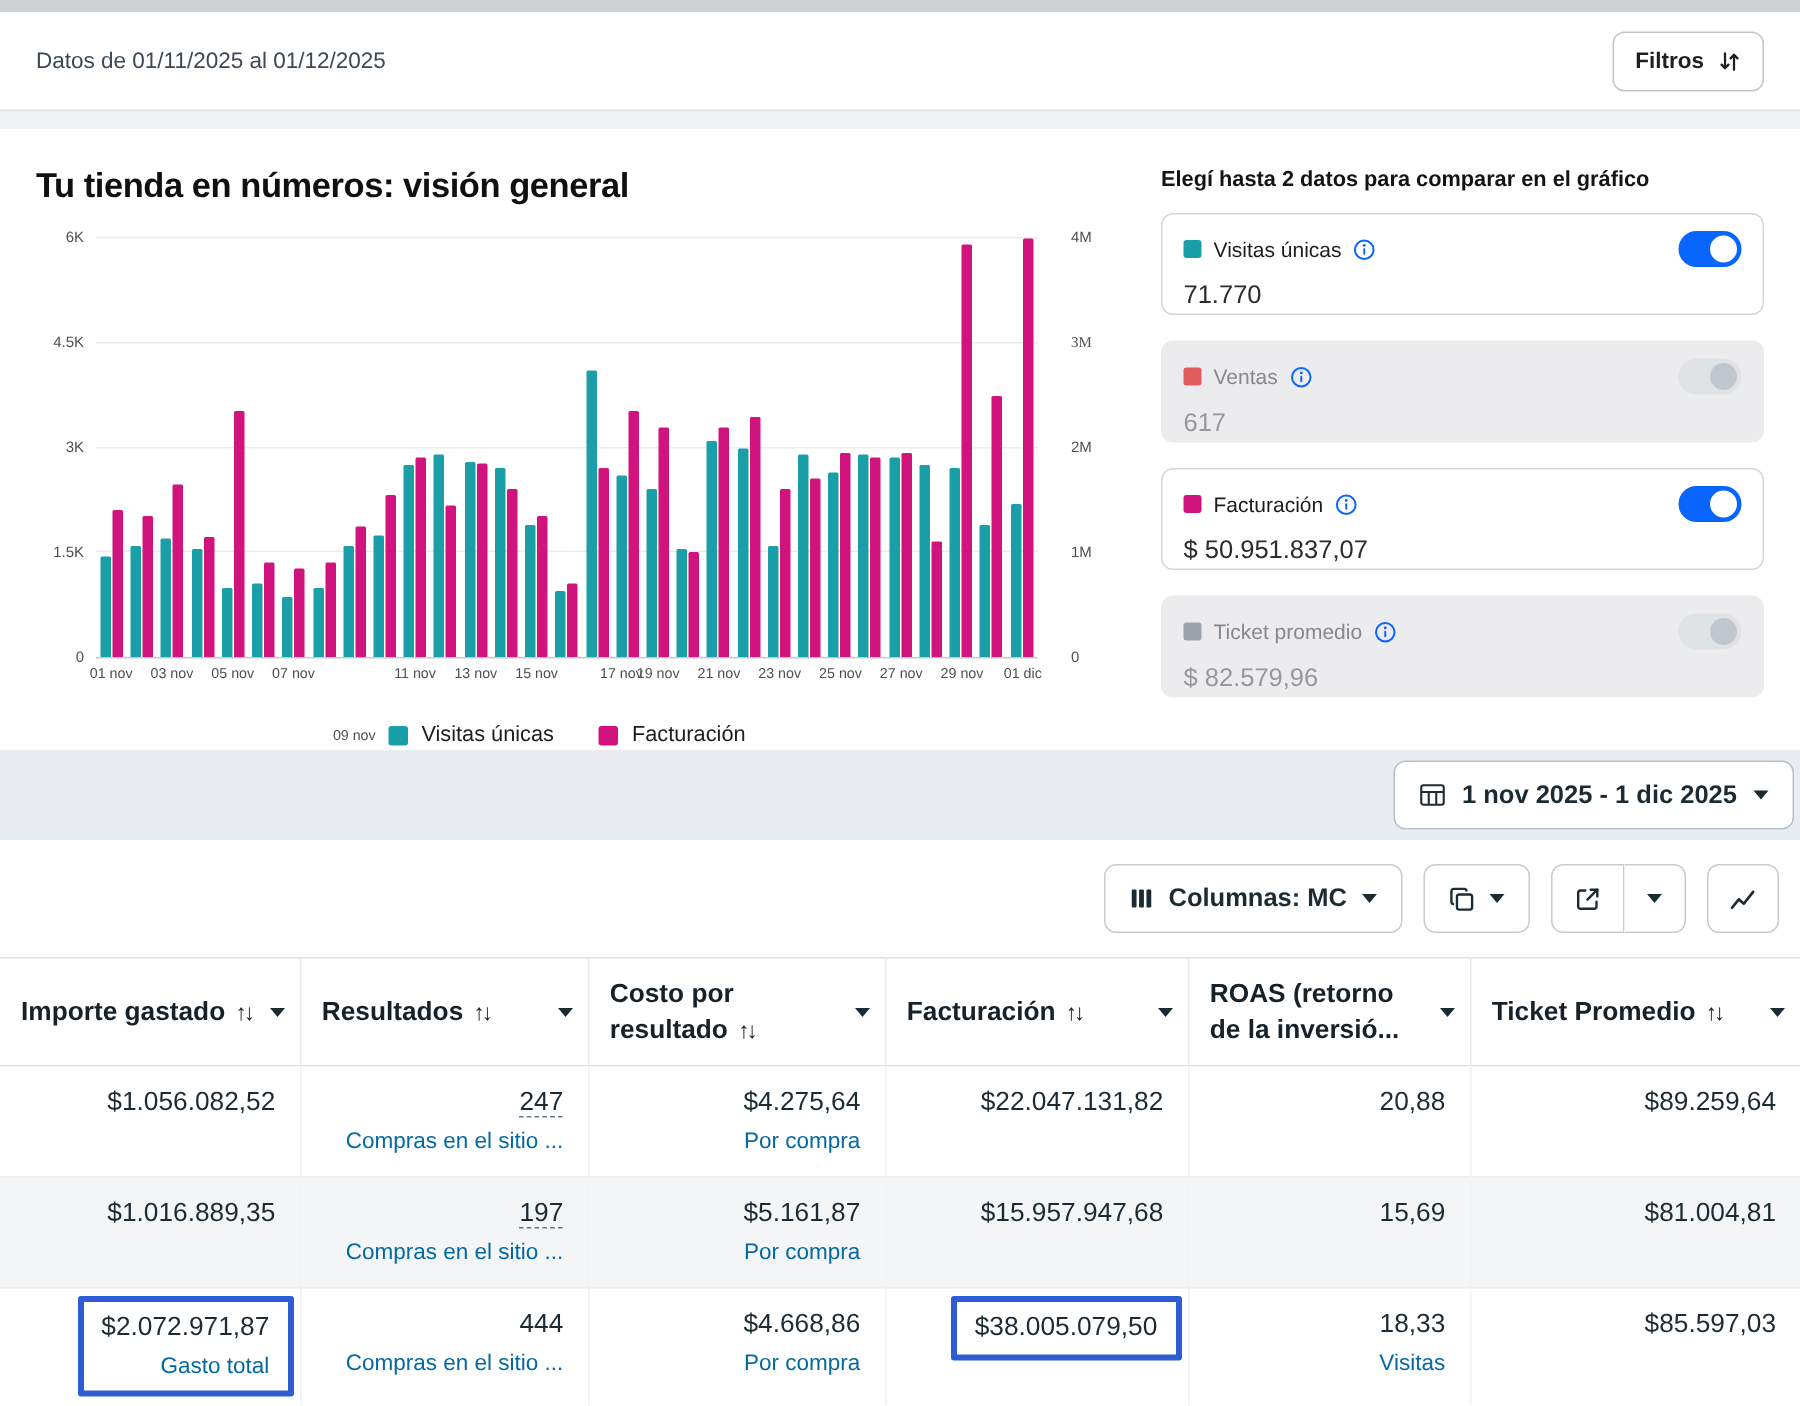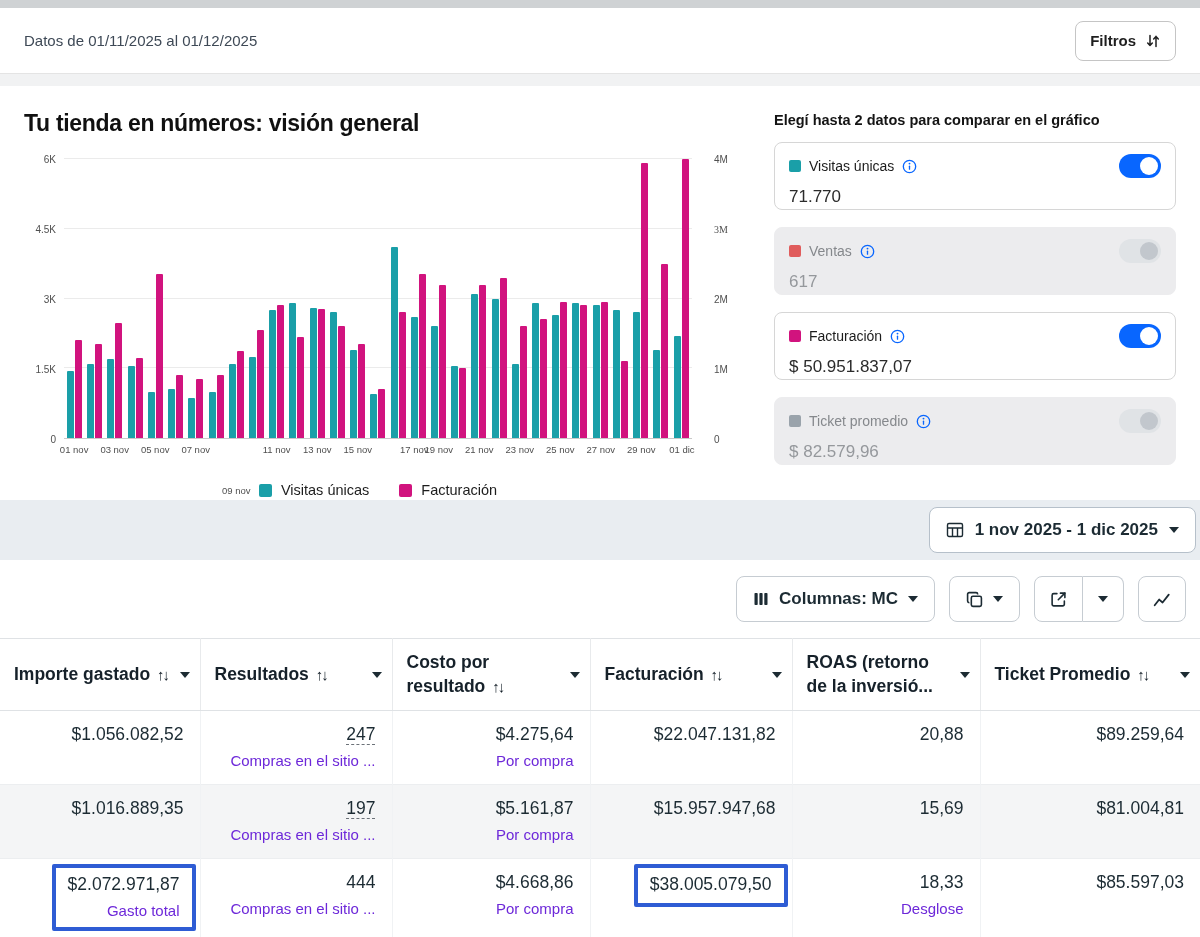--- a/index.html
+++ b/index.html
@@ -93,21 +93,21 @@
   }
   thead th:last-child { border-right: none; }
   .sort-arrows { font-size: 15px; letter-spacing: -2px; margin-left: 2px; }
   .th-caret { position: absolute; right: 10px; top: 50%; margin-top: -3px; width: 0; height: 0; border-left: 5px solid transparent; border-right: 5px solid transparent; border-top: 6px solid #1c2b33; }
   tbody td { border-right: 1px solid #f0f2f4; padding: 13px 16px 15px; text-align: right; vertical-align: top; }
   tbody td:last-child { border-right: none; }
   tbody tr { border-bottom: 1px solid #eceef0; }
   tbody tr:nth-child(2) { background: #f4f5f6; }
   .cell-value { font-size: 17.5px; color: #1c2b33; }
   .cell-value.dashed { text-decoration: underline; text-decoration-style: dashed; text-decoration-thickness: 1px; text-decoration-color: #6b7178; text-underline-offset: 4px; cursor: pointer; }
-  .cell-sub { font-size: 15px; color: #6d28d9; margin-top: 7px; }
+  .cell-sub { font-size: 15px; color: #0369a1; margin-top: 7px; }
   .hl-box { display: inline-block; border: 4px solid #2e5cd4; border-radius: 2px; padding: 6px 12px 8px; margin: -8px -12px -2px 0; text-align: right; }
 </style>
 </head>
 <body>
 
 <div class="top-strip"></div>
 
 <div class="header-bar">
   <span class="header-date">Datos de 01/11/2025 al 01/12/2025</span>
   <button class="filters-btn">
@@ -487,20 +487,20 @@
           <div class="cell-value">444</div>
           <div class="cell-sub">Compras en el sitio ...</div>
         </td>
         <td>
           <div class="cell-value">$4.668,86</div>
           <div class="cell-sub">Por compra</div>
         </td>
         <td><div class="hl-box"><div class="cell-value">$38.005.079,50</div></div></td>
         <td>
           <div class="cell-value">18,33</div>
-          <div class="cell-sub">Desglose</div>
+          <div class="cell-sub">Visitas</div>
         </td>
         <td>
           <div class="cell-value">$85.597,03</div>
         </td>
       </tr>
     </tbody>
 </table>
 
 </body></html>

